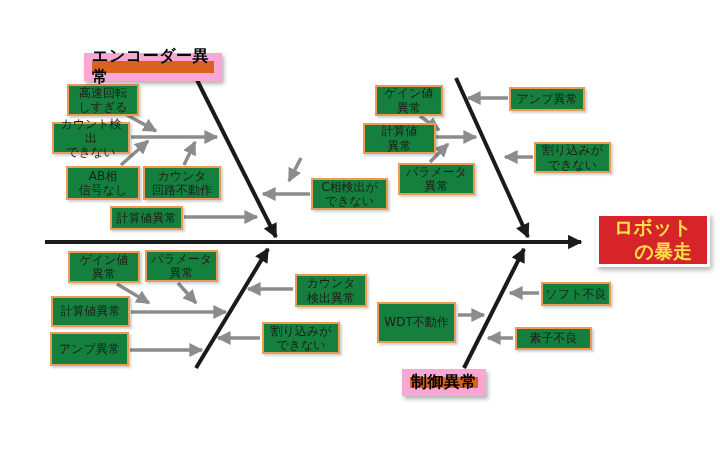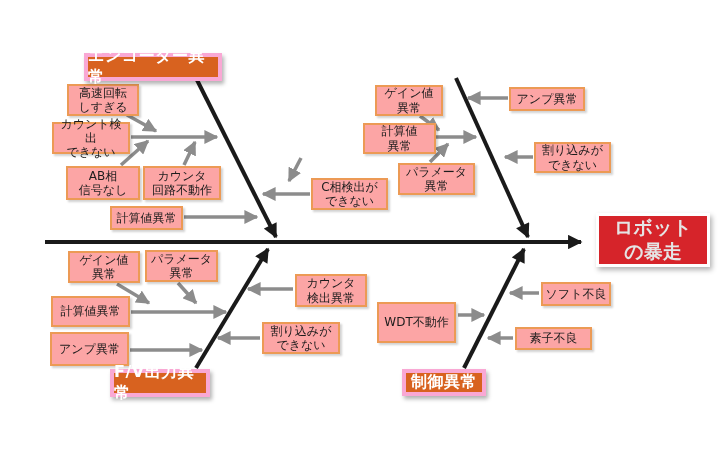--- a/index.html
+++ b/index.html
@@ -12,58 +12,58 @@
     overflow: hidden;
   }
   #bones {
     position: absolute;
     left: 0; top: 0;
     width: 720px; height: 450px;
   }
   .cause-box {
     position: absolute;
     box-sizing: border-box;
-    background: #fca5a5;
+    background: #15803d;
     border: 2px solid #ec9a55;
     color: #1c1c1c;
     font-size: 12px;
     line-height: 1.18;
     text-align: center;
     display: flex;
     align-items: center;
     justify-content: center;
     white-space: pre-line;
     box-shadow: 2px 2px 2px rgba(0,0,0,0.18);
     padding: 1px 2px;
     z-index: 2;
   }
   .branch-header {
     position: absolute;
     box-sizing: border-box;
     background: #d8621f;
-    color: #ffffff;
+    color: #000000;
     font-weight: bold;
     font-size: 16px;
     letter-spacing: 0.5px;
     display: flex;
     align-items: center;
     justify-content: center;
-    border: 4px solid #f9a8d4;
+    border: 8px solid #f9a8d4;
     box-shadow: 2px 3px 4px rgba(0,0,0,0.3);
     z-index: 3;
   }
   .effect-box {
     position: absolute;
     box-sizing: border-box;
     background: #d6242a;
-    color: #e5e5e5;
+    color: #fde047;
     font-weight: bold;
     font-size: 19px;
     line-height: 1.25;
-    text-align: center;
+    text-align: right;
     white-space: pre-line;
     display: flex;
     align-items: center;
     justify-content: center;
     border: 3px solid #ffffff;
     box-shadow: 2px 3px 5px rgba(0,0,0,0.3);
     z-index: 3;
   }
 </style>
 </head>
@@ -112,21 +112,20 @@
       <line x1="293" y1="289" x2="248" y2="289" marker-end="url(#ah-gray)"></line>
       <line x1="260" y1="338" x2="218" y2="338" marker-end="url(#ah-gray)"></line>
 
       <line x1="458" y1="315" x2="484" y2="315" marker-end="url(#ah-gray)"></line>
       <line x1="539" y1="293" x2="510" y2="293" marker-end="url(#ah-gray)"></line>
       <line x1="513" y1="338" x2="488" y2="338" marker-end="url(#ah-gray)"></line>
     </g>
   </svg>
 
   <div class="branch-header" style="left:84px;  top:53px;  width:138px; height:28px">エンコーダー異常</div>
-  <div class="branch-header" style="left:110px; top:369px; width:100px; height:28px">F/V出力異常</div>
   <div class="branch-header" style="left:402px; top:369px; width:84px;  height:27px">制御異常</div>
 
   <div class="effect-box" style="left:596px; top:213px; width:114px; height:54px">ロボット
 の暴走</div>
 
   <div class="cause-box" style="left:67px;  top:84px;  width:72px; height:32px">高速回転
 しすぎる</div>
   <div class="cause-box" style="left:52px;  top:122px; width:78px; height:32px">カウント検出
 できない</div>
   <div class="cause-box" style="left:66px;  top:166px; width:74px; height:34px">AB相

